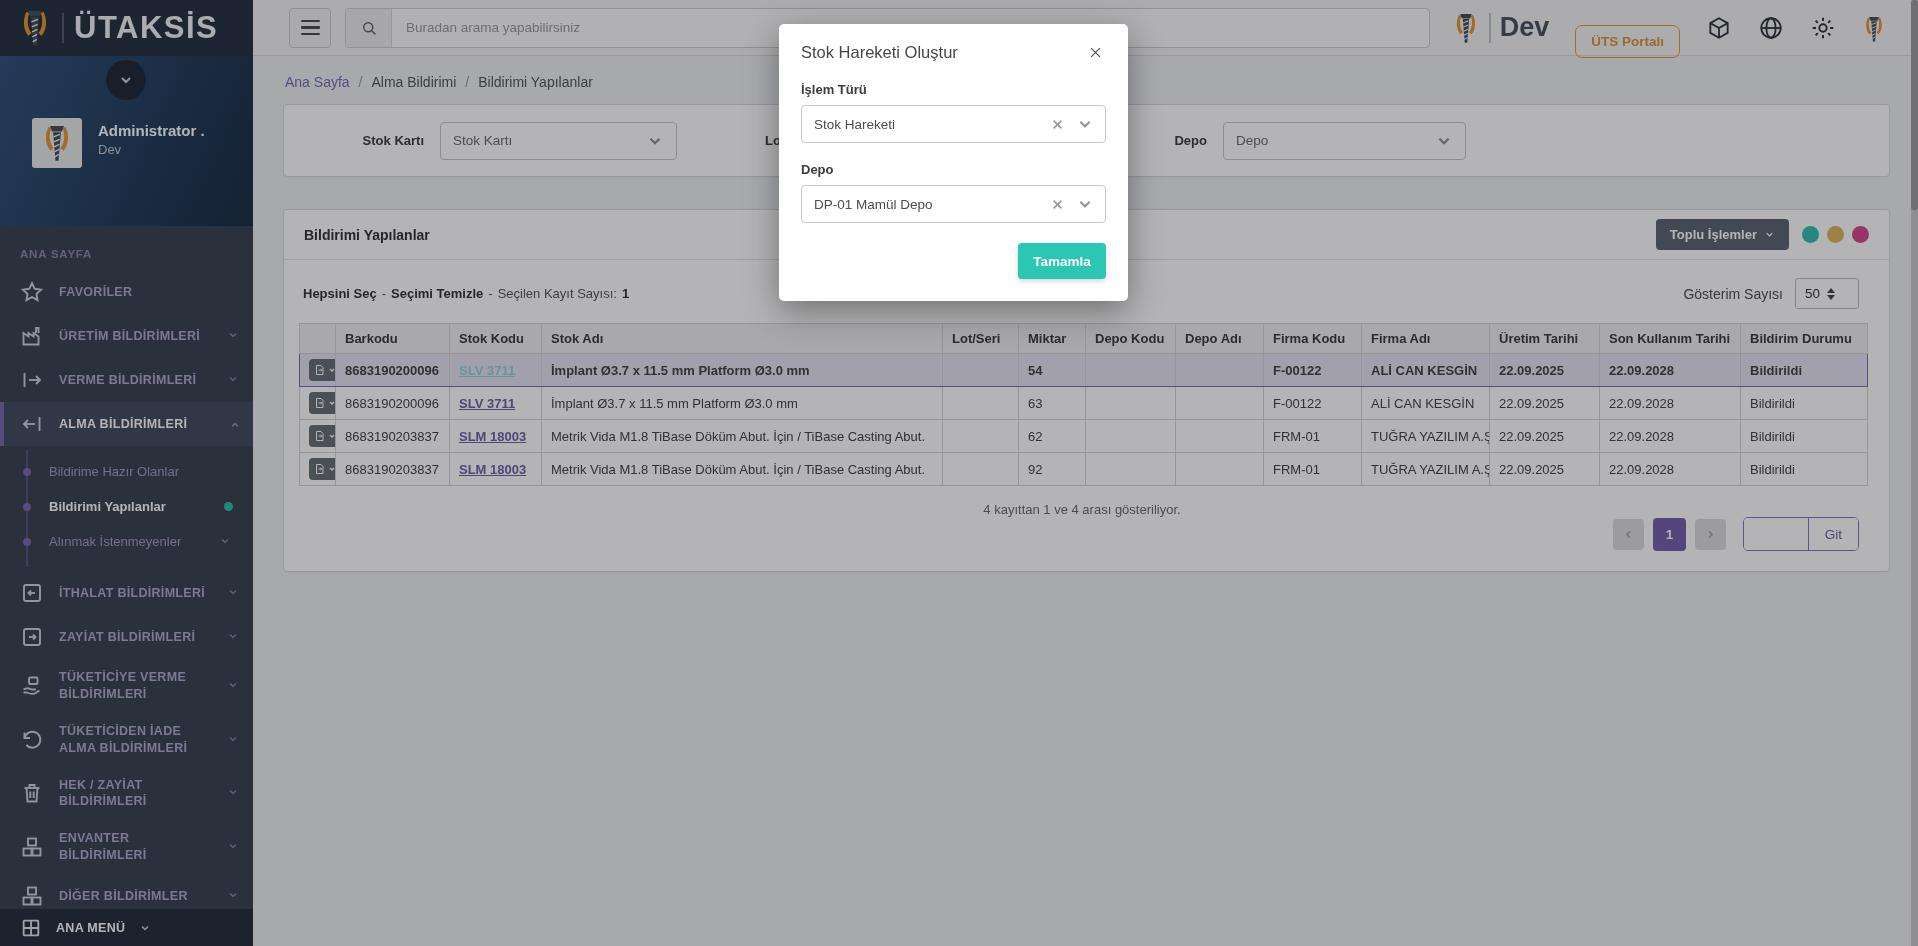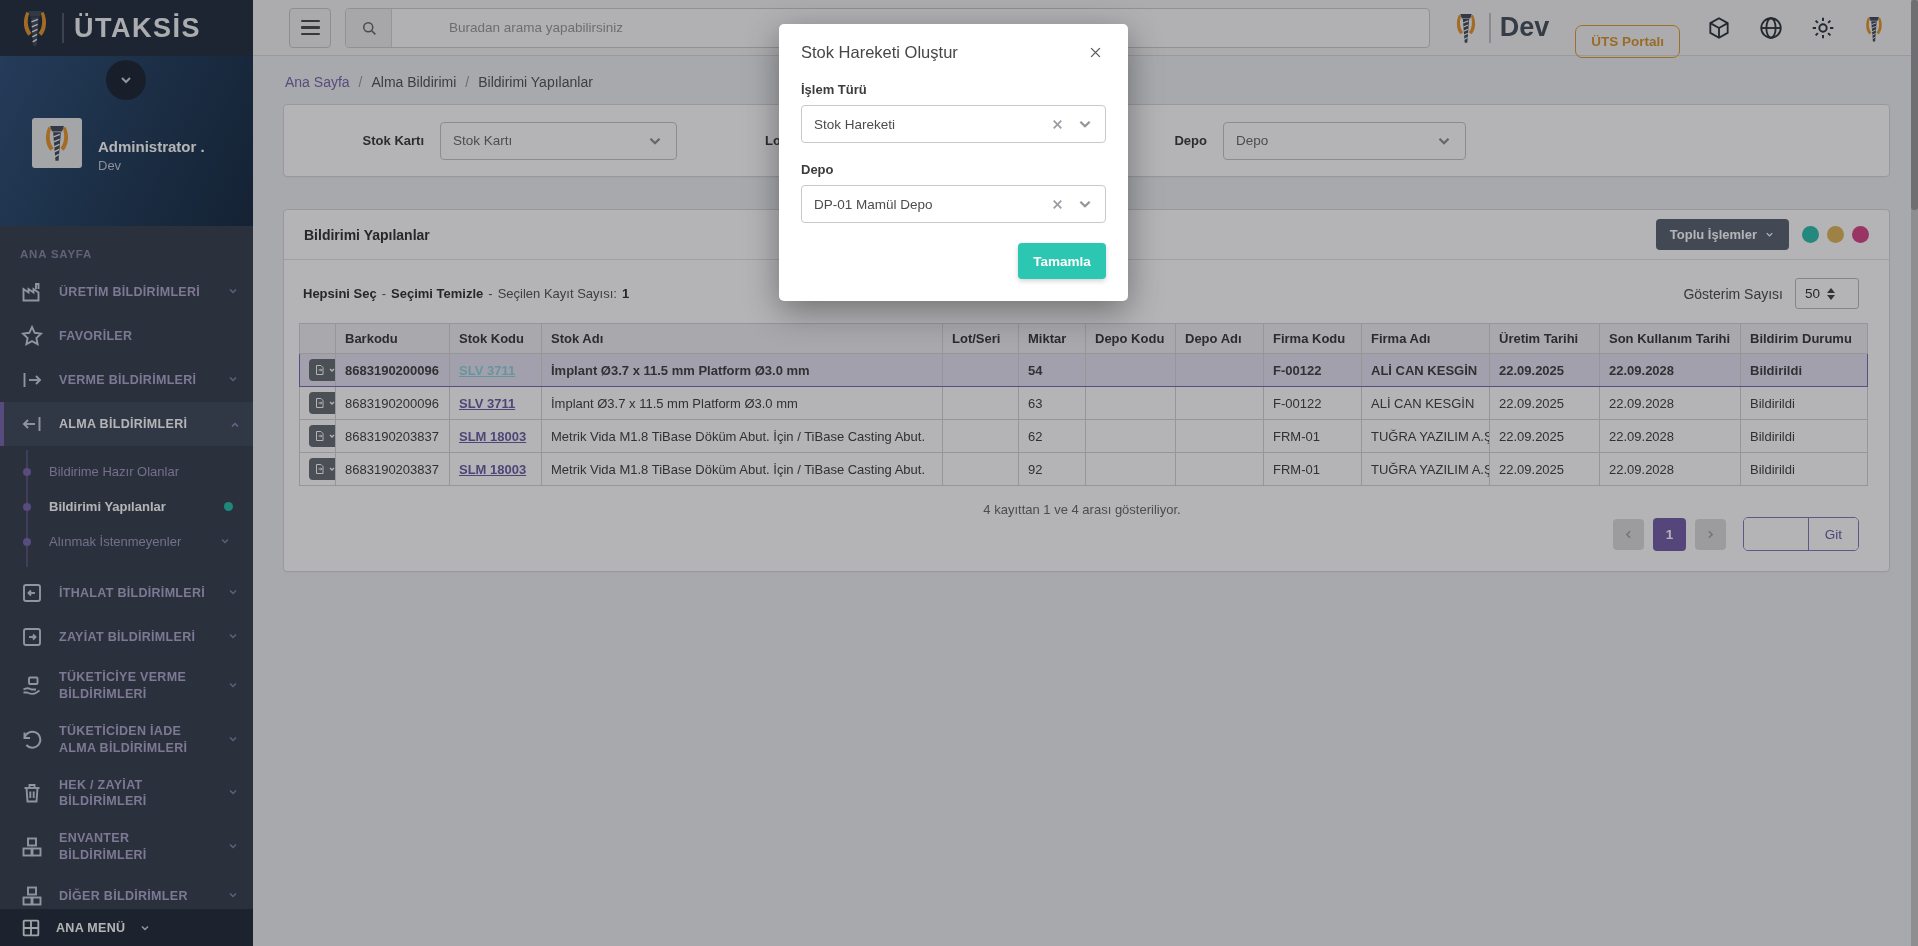--- a/index.html
+++ b/index.html
@@ -4,28 +4,28 @@
 <style>
   * { margin:0; padding:0; box-sizing:border-box; }
   html,body { width:1918px; height:946px; overflow:hidden; font-family:"Liberation Sans", sans-serif; }
   body { background:#eef0f2; }
 
   .app { display:flex; width:100%; height:100%; }
 
   
   .sidebar { position:relative; width:253px; flex:0 0 253px; background:#37414f; display:flex; flex-direction:column; overflow:hidden; z-index:1; }
   .logo-bar { height:56px; flex:0 0 56px; background:#273140; display:flex; align-items:center; gap:10px; padding:0 18px; }
-  .logo-bar .logo-text { color:#f2f4f6; font-size:27px; font-weight:bold; letter-spacing:1.5px; }
+  .logo-bar .logo-text { color:#f2f4f6; font-size:31px; font-weight:bold; letter-spacing:1.5px; }
   .logo-divider { width:2px; height:30px; background:#6e7886; opacity:.6; }
 
   .profile { position:relative; height:170px; flex:0 0 170px; padding:62px 0 0 32px; display:flex; gap:16px;
     background:linear-gradient(115deg,#30517a 0%,#24405f 45%,#182c42 100%); }
   .collapse-circle { position:absolute; top:4px; left:106px; width:40px; height:40px; border-radius:50%; background:#1d2835; display:flex; align-items:center; justify-content:center; color:#cdd3dc; }
   .avatar { width:50px; height:50px; background:#e8e9ea; border-radius:3px; display:flex; align-items:center; justify-content:center; }
-  .profile-name { color:#fff; font-size:15px; font-weight:bold; margin-top:20px; }
+  .profile-name { color:#fff; font-size:15px; font-weight:bold; margin-top:4px; }
   .profile-role { color:#c3cbd6; font-size:13px; margin-top:3px; }
 
   .menu { flex:1; overflow:hidden; padding:10px 0 44px; }
   .menu-section-label { padding:12px 20px 10px; color:#8d86a8; font-size:11.5px; font-weight:bold; letter-spacing:.8px; }
   .menu-item { display:flex; align-items:center; gap:15px; padding:10px 12px 10px 20px; color:#b0a8cd; font-size:12.5px; font-weight:bold; letter-spacing:.3px; cursor:pointer; position:relative; }
   .menu-item .mi-icon { flex:0 0 24px; width:24px; height:24px; color:#ccd2de; }
   .menu-item .mi-label { flex:1; line-height:1.35; }
   .mi-chev { color:#8b81ad; flex:0 0 14px; height:14px; }
   .menu-item.active { background:#404c5d; color:#fff; }
   .menu-item.active::before { content:''; position:absolute; left:0; top:0; bottom:0; width:4px; background:#7a67ae; }
@@ -40,21 +40,21 @@
   .submenu-item .mi-chev { margin-left:auto; }
 
   .menu-footer { position:absolute; bottom:0; left:0; width:253px; height:37px; background:#242e3b; display:flex; align-items:center; gap:14px; padding:0 20px; color:#fff; font-size:12.5px; font-weight:bold; letter-spacing:.3px; cursor:pointer; }
   .menu-footer .mi-icon { width:22px; height:22px; color:#e3e6ea; }
 
   
   .main { flex:1; display:flex; flex-direction:column; min-width:0; }
   .topbar { height:56px; flex:0 0 56px; background:#f4f4f4; border-bottom:1px solid #d9d9d9; display:flex; align-items:center; padding:0 30px 0 36px; gap:14px; }
   .hamburger { width:42px; height:40px; border:1px solid #c9c9c9; border-radius:4px; background:#f1f1f1; display:flex; flex-direction:column; justify-content:center; align-items:center; gap:4px; cursor:pointer; }
   .hamburger span { display:block; width:19px; height:2.5px; background:#4a4a4a; border-radius:1px; }
-  .search-box { flex:0 1 1085px; height:40px; border:1px solid #cccccc; border-radius:4px; background:#fbfbfb; display:flex; overflow:hidden;gap:43px; }
+  .search-box { flex:0 1 1085px; height:40px; border:1px solid #cccccc; border-radius:4px; background:#fbfbfb; display:flex; overflow:hidden; }
   .search-icon-box { width:46px; background:#ececec; border-right:1px solid #d5d5d5; display:flex; align-items:center; justify-content:center; color:#666; }
   .search-box input { flex:1; border:none; outline:none; background:transparent; padding:0 14px; font-size:13.5px; color:#555; font-family:"Liberation Sans",sans-serif; }
   .search-box input::placeholder { color:#9a9a9a; }
   .topbar-right { margin-left:auto; display:flex; align-items:center; gap:26px; }
   .dev-logo { display:flex; align-items:center; gap:9px; }
   .dev-logo .dev-text { font-size:27px; font-weight:bold; color:#49525e; }
   .dev-divider { width:2px; height:30px; background:#c2c2c2; }
   .uts-portal-btn { border:1px solid #e09c35; color:#d8952f; background:transparent; border-radius:7px; padding:8px 15px; font-size:13.5px; font-weight:bold; cursor:pointer; font-family:"Liberation Sans",sans-serif;margin-top:28px; }
   .top-icon { width:26px; height:26px; color:#2e343b; cursor:pointer; display:flex; }
 
@@ -175,39 +175,39 @@
         <div class="profile-name">Administrator .</div>
         <div class="profile-role">Dev</div>
       </div>
     </div>
 
     <nav class="menu" id="menu">
         <div class="menu-section-label">ANA SAYFA</div>
         <div class="menu-item ">
     <span class="mi-icon">
             <svg width="24" height="24" viewBox="0 0 24 24" fill="none" stroke="currentColor" stroke-width="1.9">
+              <path d="M12 3l2.7 5.8 6.3.8-4.6 4.4 1.2 6.2-5.6-3.1-5.6 3.1 1.2-6.2L3 9.6l6.3-.8z"></path>
+            </svg>
+          </span>
+    <span class="mi-label">FAVORİLER</span>
+
+  </div>
+        <div class="menu-item ">
+    <span class="mi-icon">
+            <svg width="24" height="24" viewBox="0 0 24 24" fill="none" stroke="currentColor" stroke-width="1.9">
               <path d="M3.5 20.5V9l5 3.5V9l5 3.5V9l5 3.5V20.5z"></path>
               <path d="M16 9V4h2.5v5"></path>
             </svg>
           </span>
     <span class="mi-label">ÜRETİM BİLDİRİMLERİ</span>
     <span class="mi-chev">
             <svg width="12" height="12" viewBox="0 0 24 24" fill="none" stroke="currentColor" stroke-width="3">
               <path d="M6 9l6 6 6-6"></path>
             </svg>
           </span>
-  </div>
-        <div class="menu-item ">
-    <span class="mi-icon">
-            <svg width="24" height="24" viewBox="0 0 24 24" fill="none" stroke="currentColor" stroke-width="1.9">
-              <path d="M12 3l2.7 5.8 6.3.8-4.6 4.4 1.2 6.2-5.6-3.1-5.6 3.1 1.2-6.2L3 9.6l6.3-.8z"></path>
-            </svg>
-          </span>
-    <span class="mi-label">FAVORİLER</span>
-
   </div>
         <div class="menu-item ">
     <span class="mi-icon">
             <svg width="24" height="24" viewBox="0 0 24 24" fill="none" stroke="currentColor" stroke-width="1.9">
               <path d="M4.5 5v14"></path>
               <path d="M9 12h11"></path>
               <path d="M16 8l4 4-4 4"></path>
             </svg>
           </span>
     <span class="mi-label">VERME BİLDİRİMLERİ</span>

